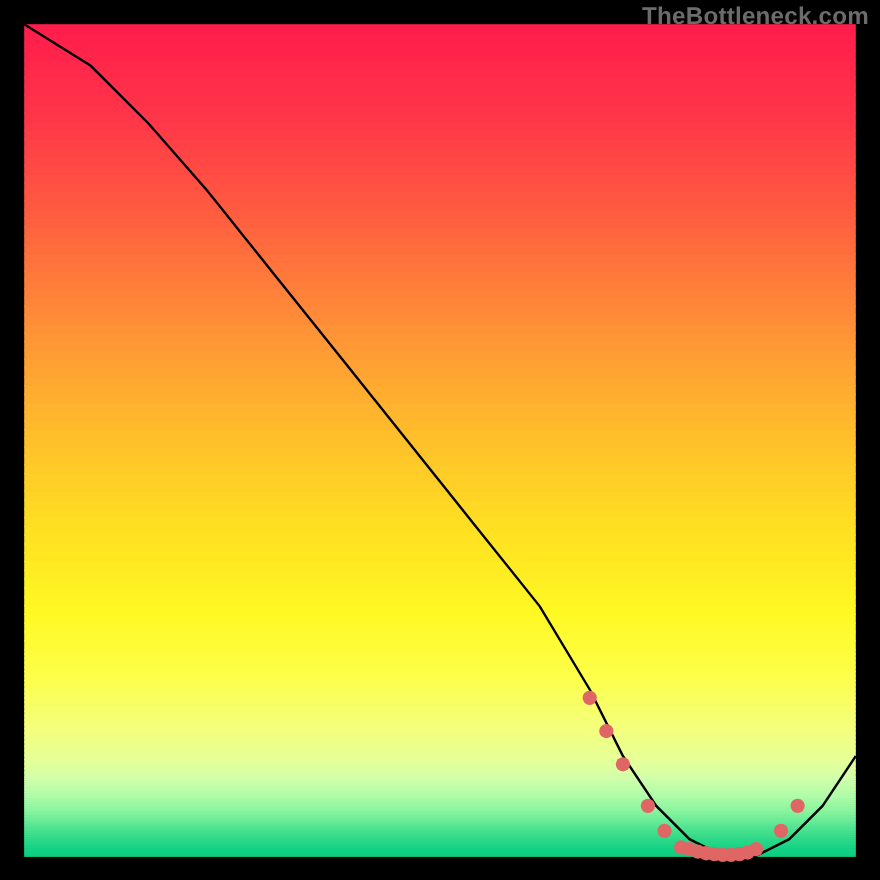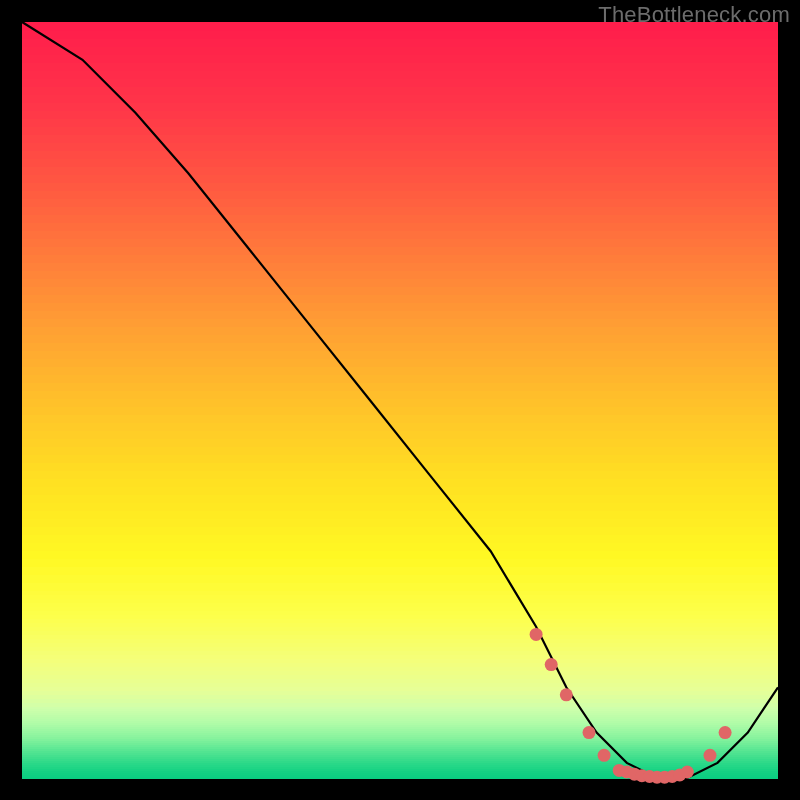--- a/index.html
+++ b/index.html
@@ -29,21 +29,21 @@
     position: absolute;
     left: 0;
     width: 100%;
   }
   .watermark {
     position: absolute;
     top: 2px;
     right: 10px;
     color: #6c6c6c;
     font-size: 22px;
-    font-weight: 400;
+    font-weight: 700;
     letter-spacing: 0.2px;
     user-select: none;
   }
   svg.curve {
     position: absolute;
     left: 0;
     top: 0;
     width: 100%;
     height: 100%;
     overflow: visible;

